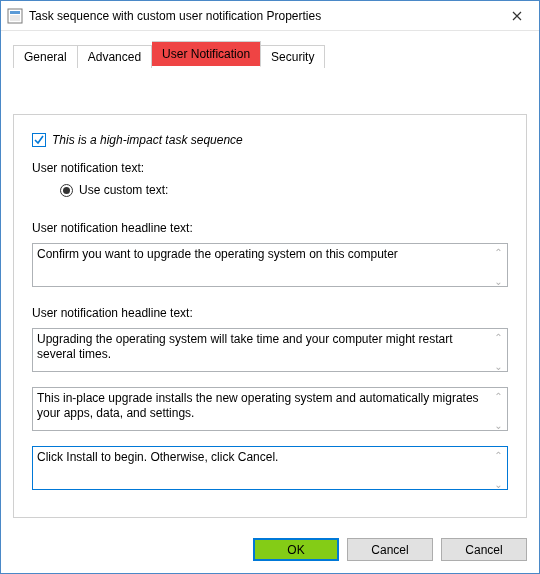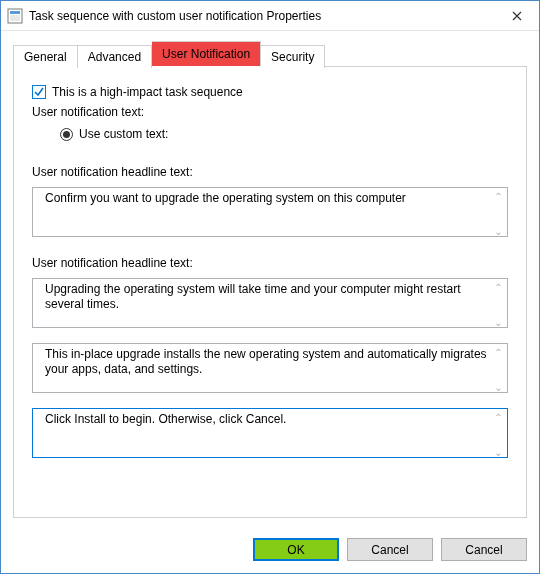--- a/index.html
+++ b/index.html
@@ -50,20 +50,21 @@
     color: #333;
     cursor: default;
   }
 
   .client {
     flex: 1;
     display: flex;
     flex-direction: column;
     padding: 10px 12px 10px 12px;
     background: #fff;
+    gap: 48px;
   }
 
   .tabs-row {
     display: flex;
     align-items: flex-end;
     position: relative;
     z-index: 2;
   }
   .tab {
     padding: 4px 10px 4px 10px;
@@ -91,22 +92,23 @@
     margin-top: -1px;
     flex: 1;
     padding: 18px 18px 12px 18px;
     display: flex;
     flex-direction: column;
   }
 
   .chk-row {
     display: flex;
     align-items: center;
-    margin-bottom: 2px;
+    margin-bottom: 10px;
     gap: 6px;
+    font-style: italic;
   }
   .chkbox {
     width: 14px; height: 14px;
     border: 1px solid #0078d7;
     display: inline-flex;
     align-items: center; justify-content: center;
   }
   .chkbox svg { width: 12px; height: 12px; }
 
   .section-label {
@@ -135,23 +137,23 @@
     border-radius: 50%;
     background: #333;
   }
 
   .ta-wrap {
     position: relative;
     margin-bottom: 12px;
   }
   .ta {
     width: 100%;
-    height: 50px;
+    height: 44px;
     border: 1px solid #aeb2b6;
-    padding: 3px 20px 3px 12px;
+    padding: 3px 20px 3px 4px;
     font-family: inherit;
     font-size: 12px;
     resize: none;
     line-height: 1.25;
     overflow: hidden;
   }
   .ta.focused {
     border: 1px solid #0078d7;
     outline: none;
   }

